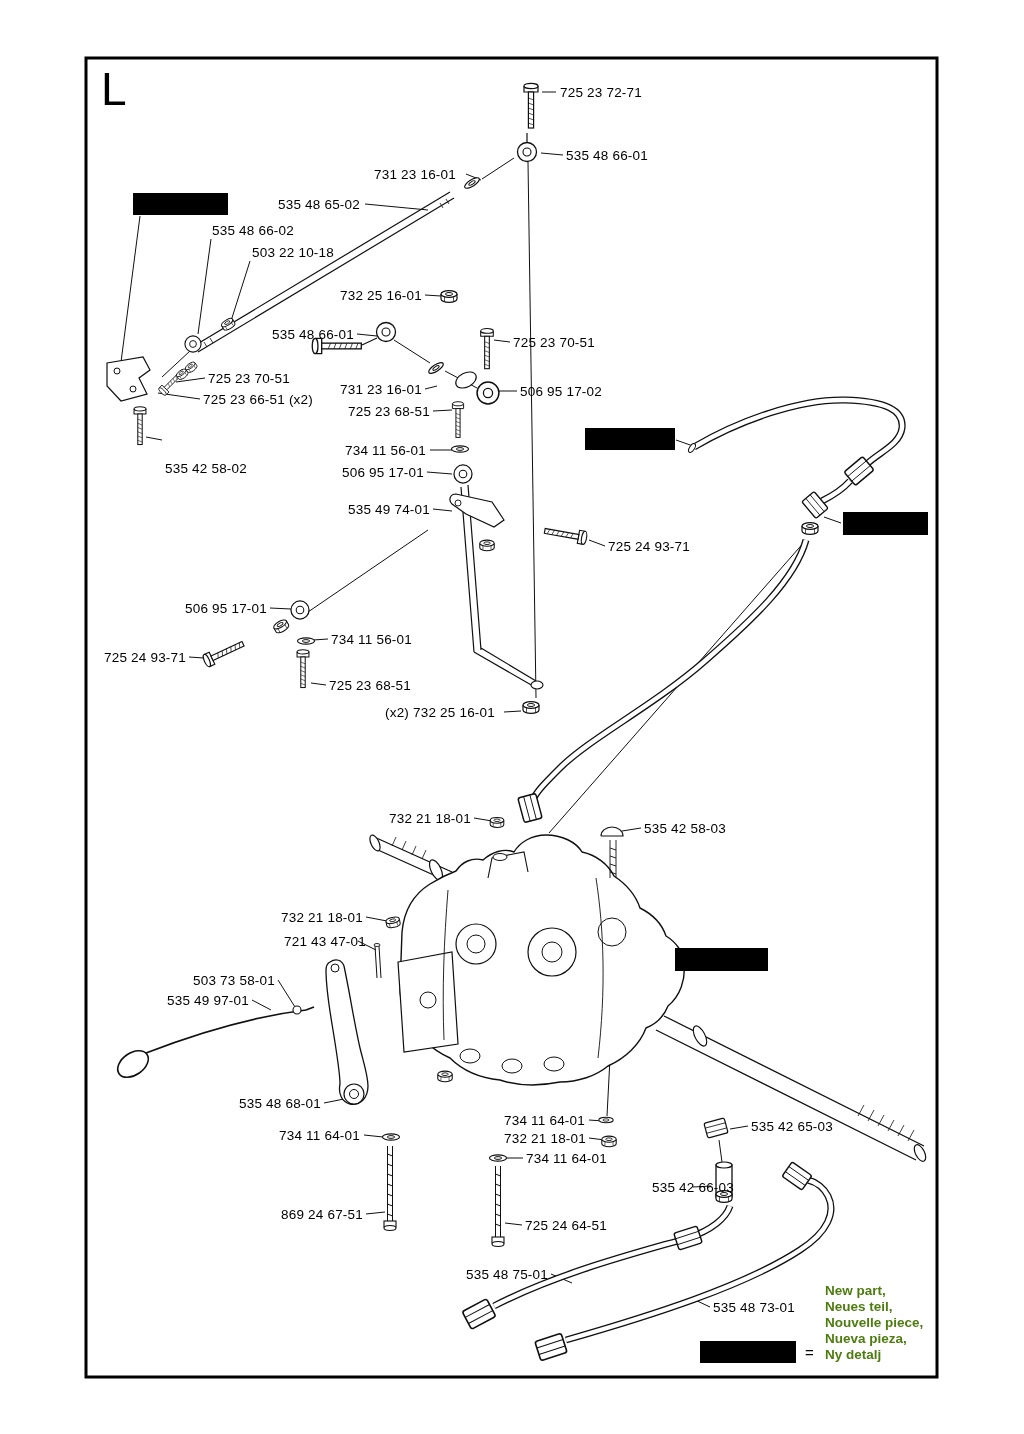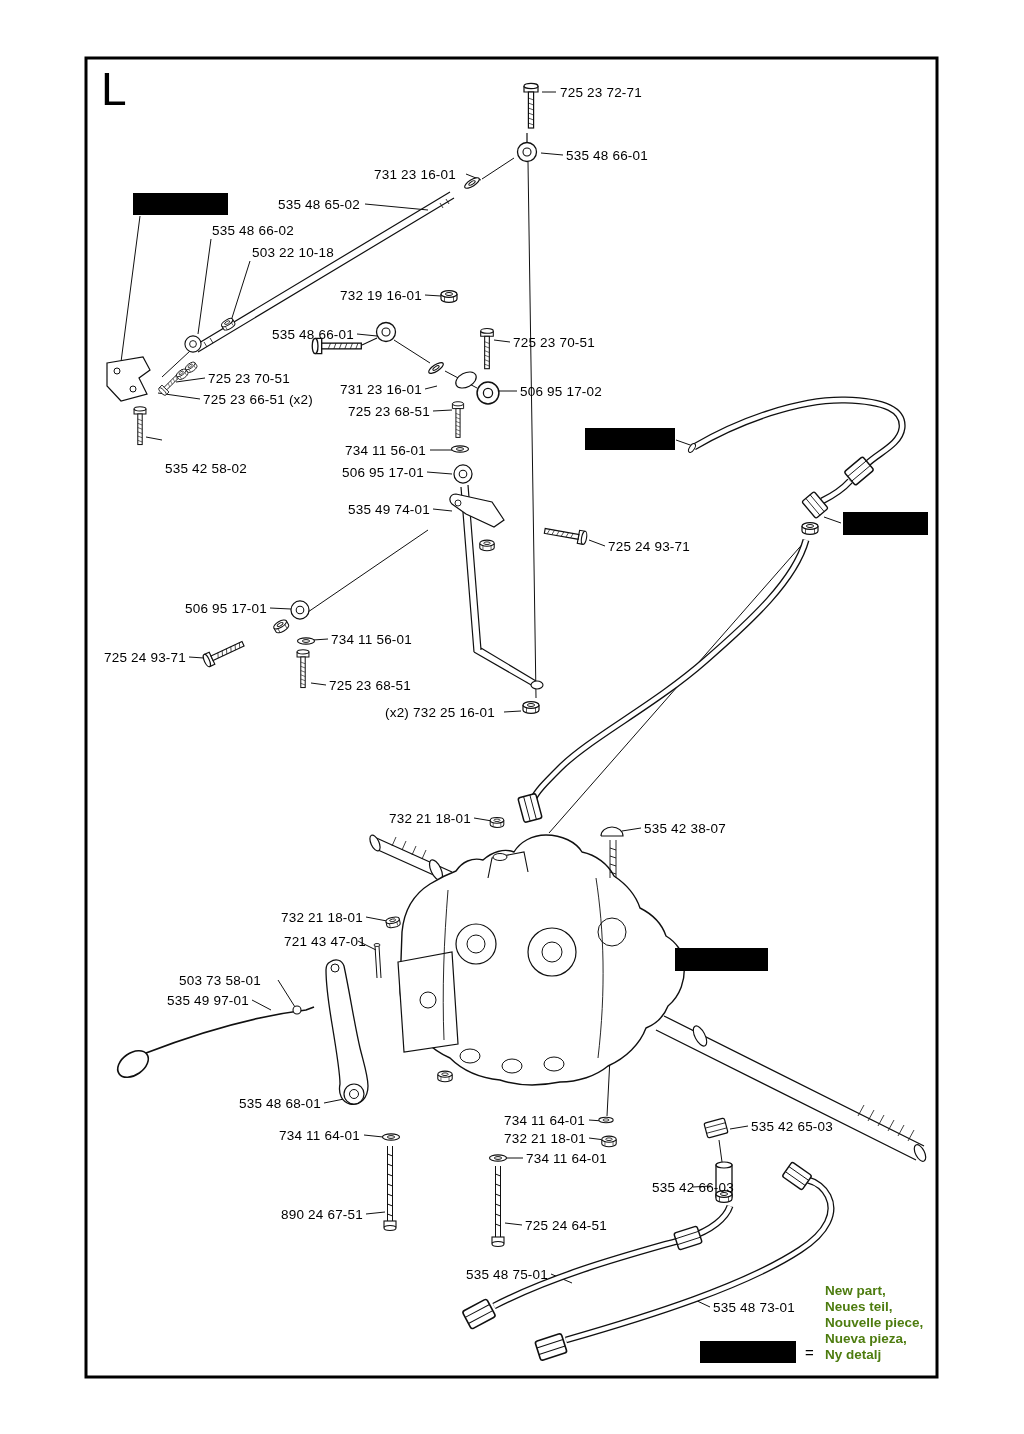--- a/index.html
+++ b/index.html
@@ -203,52 +203,52 @@
 
   <div class="section-letter">L</div>
 
   <div class="labels-layer" id="labels-layer">
       <span class="plabel" style="left: 560px; top: 92px;">725 23 72-71</span>
       <span class="plabel" style="left: 566px; top: 155px;">535 48 66-01</span>
       <span class="plabel" style="left: 374px; top: 174px;">731 23 16-01</span>
       <span class="plabel" style="left: 278px; top: 204px;">535 48 65-02</span>
       <span class="plabel" style="left: 212px; top: 230px;">535 48 66-02</span>
       <span class="plabel" style="left: 252px; top: 252px;">503 22 10-18</span>
-      <span class="plabel" style="left: 340px; top: 295px;">732 19 16-01</span>
+      <span class="plabel" style="left: 340px; top: 295px;">732 25 16-01</span>
       <span class="plabel" style="left: 272px; top: 334px;">535 48 66-01</span>
       <span class="plabel" style="left: 513px; top: 342px;">725 23 70-51</span>
       <span class="plabel" style="left: 208px; top: 378px;">725 23 70-51</span>
       <span class="plabel" style="left: 340px; top: 389px;">731 23 16-01</span>
       <span class="plabel" style="left: 520px; top: 391px;">506 95 17-02</span>
       <span class="plabel" style="left: 203px; top: 399px;">725 23 66-51 (x2)</span>
       <span class="plabel" style="left: 348px; top: 411px;">725 23 68-51</span>
       <span class="plabel" style="left: 165px; top: 440px; margin-top: 28px;">535 42 58-02</span>
       <span class="plabel" style="left: 345px; top: 450px;">734 11 56-01</span>
       <span class="plabel" style="left: 342px; top: 472px;">506 95 17-01</span>
       <span class="plabel" style="left: 348px; top: 509px; text-align: center;">535 49 74-01</span>
       <span class="plabel" style="left: 608px; top: 546px;">725 24 93-71</span>
       <span class="plabel" style="left: 185px; top: 608px;">506 95 17-01</span>
       <span class="plabel" style="left: 331px; top: 639px;">734 11 56-01</span>
       <span class="plabel" style="left: 104px; top: 657px;">725 24 93-71</span>
       <span class="plabel" style="left: 329px; top: 685px;">725 23 68-51</span>
       <span class="plabel" style="left: 385px; top: 712px;">(x2) 732 25 16-01</span>
       <span class="plabel" style="left: 389px; top: 818px;">732 21 18-01</span>
-      <span class="plabel" style="left: 644px; top: 828px;">535 42 38-07</span>
+      <span class="plabel" style="left: 644px; top: 828px;">535 42 58-03</span>
       <span class="plabel" style="left: 281px; top: 917px;">732 21 18-01</span>
       <span class="plabel" style="left: 273px; top: 941px; margin-left: 11px;">721 43 47-01</span>
-      <span class="plabel" style="left: 179px; top: 980px; text-align: center;">503 73 58-01</span>
+      <span class="plabel" style="left: 193px; top: 980px; text-align: center;">503 73 58-01</span>
       <span class="plabel" style="left: 167px; top: 1000px;">535 49 97-01</span>
       <span class="plabel" style="left: 239px; top: 1103px;">535 48 68-01</span>
       <span class="plabel" style="left: 279px; top: 1135px;">734 11 64-01</span>
       <span class="plabel" style="left: 504px; top: 1120px;">734 11 64-01</span>
       <span class="plabel" style="left: 504px; top: 1138px;">732 21 18-01</span>
       <span class="plabel" style="left: 526px; top: 1158px;">734 11 64-01</span>
       <span class="plabel" style="left: 751px; top: 1126px;">535 42 65-03</span>
       <span class="plabel" style="left: 608px; top: 1187px; margin-left: 44px;">535 42 66-03</span>
-      <span class="plabel" style="left: 281px; top: 1214px;">890 24 67-51</span>
+      <span class="plabel" style="left: 281px; top: 1214px;">869 24 67-51</span>
       <span class="plabel" style="left: 525px; top: 1225px;">725 24 64-51</span>
       <span class="plabel" style="left: 466px; top: 1274px;">535 48 75-01</span>
       <span class="plabel" style="left: 713px; top: 1307px;">535 48 73-01</span>
       <div class="redact" style="left: 133px; top: 193px; width: 95px; height: 22px;"></div>
       <div class="redact" style="left: 585px; top: 428px; width: 90px; height: 22px;"></div>
       <div class="redact" style="left: 843px; top: 512px; width: 85px; height: 23px;"></div>
       <div class="redact" style="left: 675px; top: 948px; width: 93px; height: 23px;"></div>
     </div>
 
   <div class="legend-box"></div>

